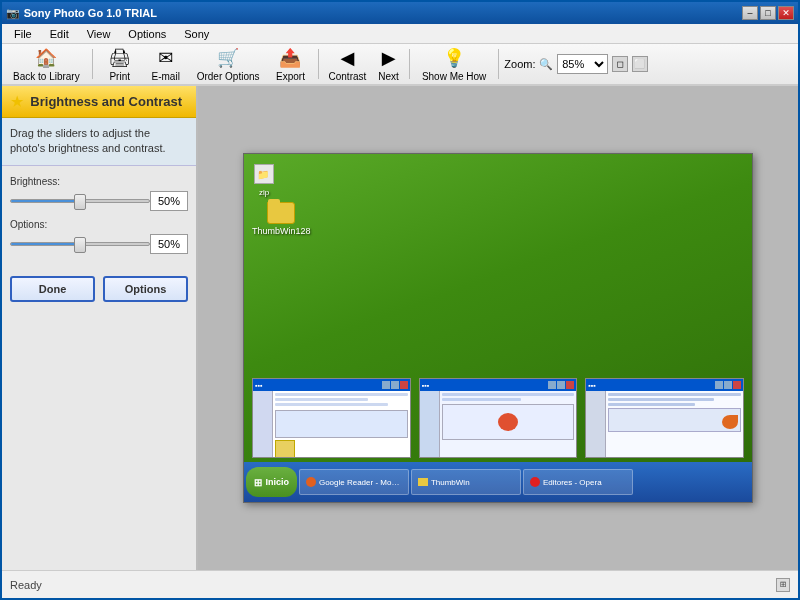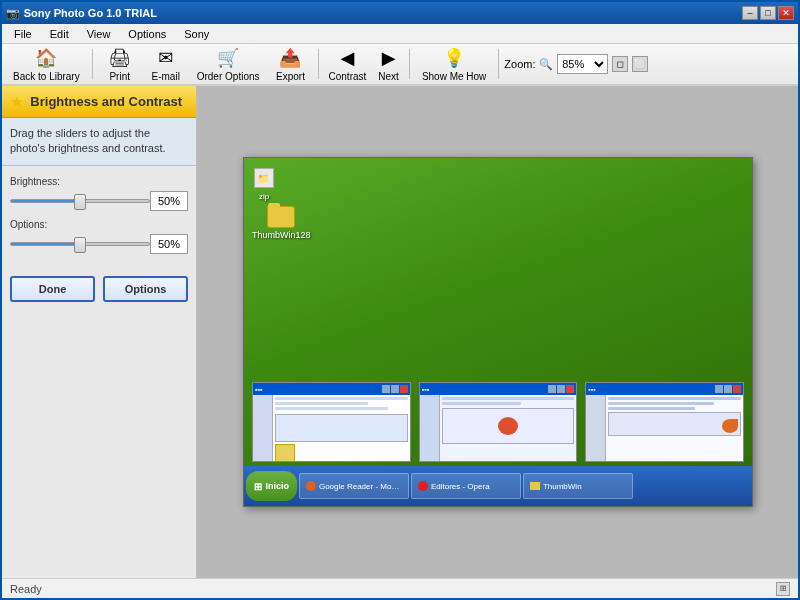--- a/index.html
+++ b/index.html
@@ -420,21 +420,21 @@
       width: 10px;
       height: 8px;
       background: #e8c840;
       flex-shrink: 0;
     }
 
     
     #statusbar {
       background: #f0f0f0;
       border-top: 1px solid #ccc;
-      height: 20px;
+      height: 28px;
       display: flex;
       align-items: center;
       padding: 0 8px;
       font-size: 11px;
       color: #444;
       flex-shrink: 0;
       justify-content: space-between;
     }
     #statusbar-right {
       display: flex;
@@ -641,26 +641,26 @@
         <div class="ss-taskbar">
           <div class="ss-start-btn">
             <span style="font-size:10px;">⊞</span>
             <span>Inicio</span>
           </div>
           <div class="ss-taskbar-item">
             <div class="ss-taskbar-dot" style="background:#e06020;"></div>
             <span style="overflow:hidden;white-space:nowrap;text-overflow:ellipsis;">Google Reader - Moal...</span>
           </div>
           <div class="ss-taskbar-item">
+            <div class="ss-taskbar-folder"></div>
+            <span style="overflow:hidden;white-space:nowrap;text-overflow:ellipsis;">ThumbWin</span>
+          </div>
+          <div class="ss-taskbar-item">
             <div class="ss-taskbar-dot" style="background:#e02020;"></div>
             <span style="overflow:hidden;white-space:nowrap;text-overflow:ellipsis;">Editores - Opera</span>
-          </div>
-          <div class="ss-taskbar-item">
-            <div class="ss-taskbar-folder"></div>
-            <span style="overflow:hidden;white-space:nowrap;text-overflow:ellipsis;">ThumbWin</span>
           </div>
         </div>
       </div>
     </div>
   </div>
 
 </div>
 
 <div id="statusbar">
   <span>Ready</span>

